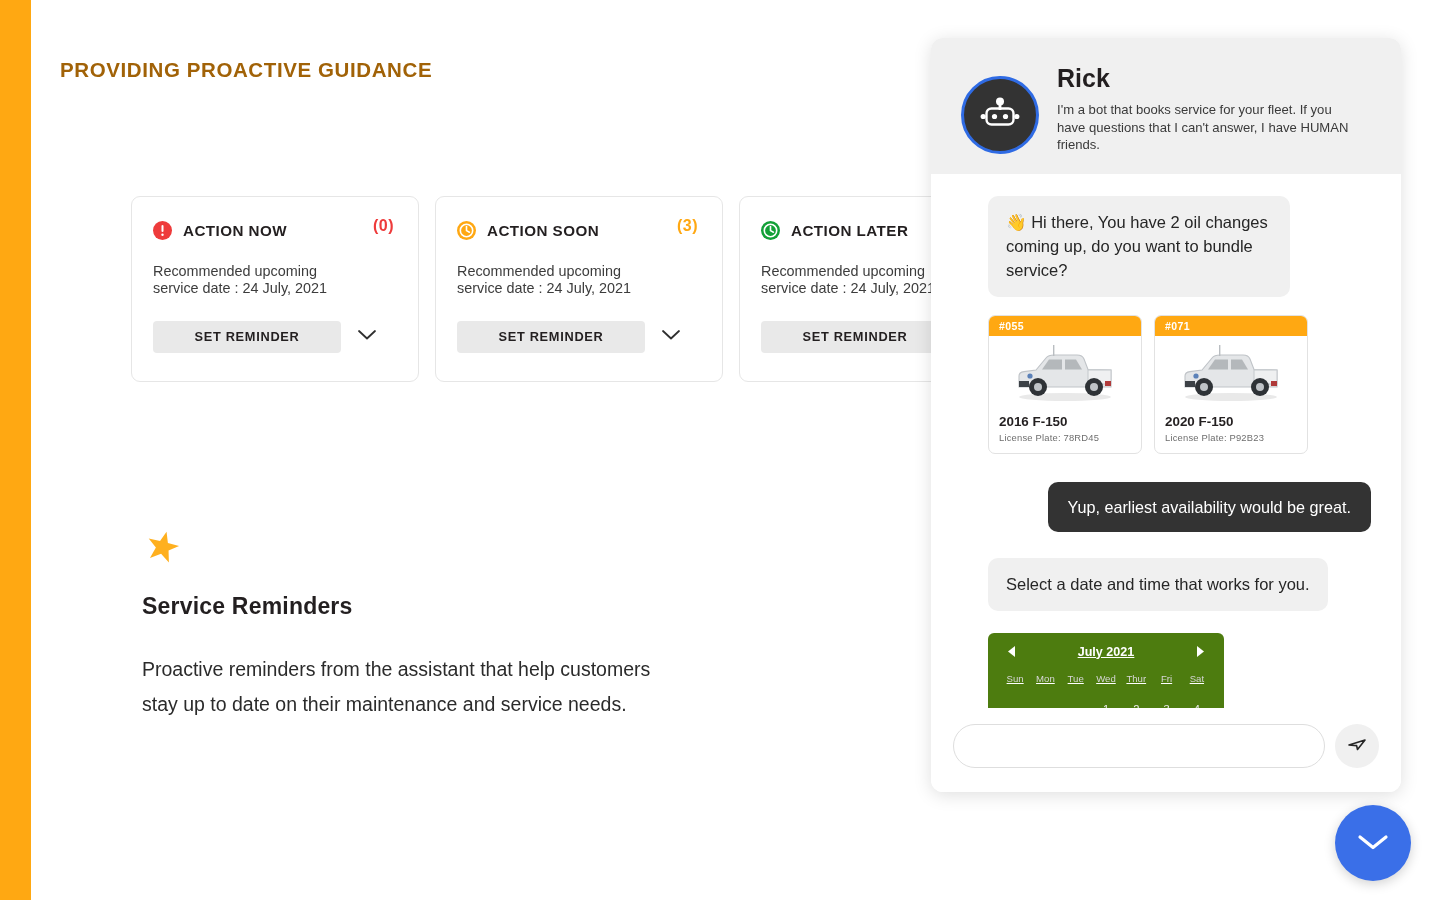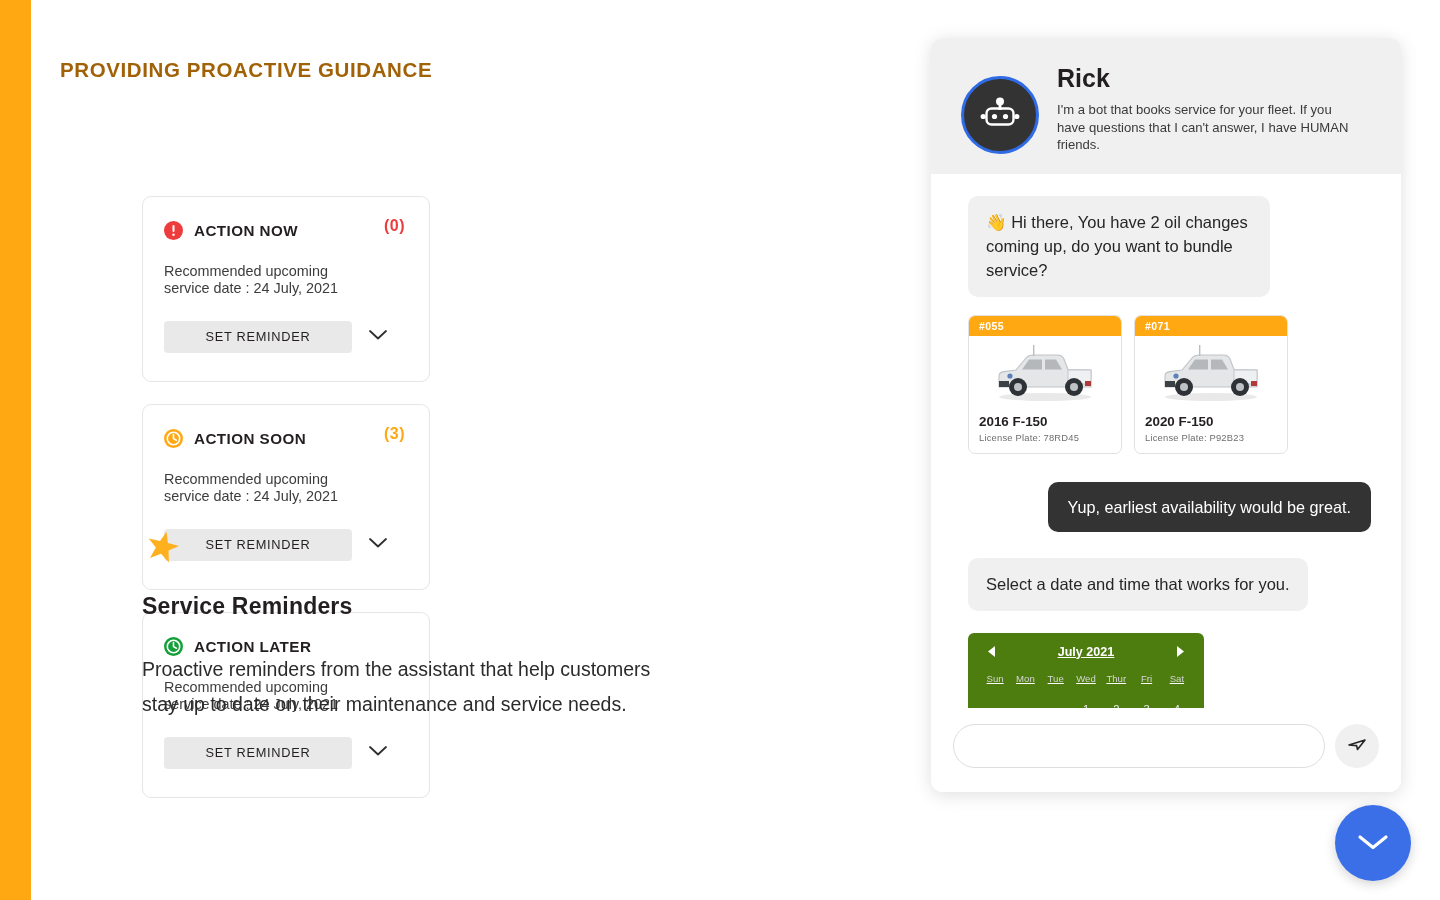--- a/index.html
+++ b/index.html
@@ -18,21 +18,21 @@
   }
 
   
   .page-title {
     position: absolute; left: 60px; top: 58px;
     font-size: 20.5px; font-weight: bold; letter-spacing: .6px;
     color: #a16207;
   }
 
   
-  .cards { position: absolute; left: 142px; top: 196px; display: flex; gap: 22px; flex-direction: column; }
+  .cards { position: absolute; left: 131px; top: 196px; display: flex; gap: 16px; }
   .card {
     width: 288px; height: 186px;
     background: #fff; border: 1px solid #E6E6E6; border-radius: 9px;
     padding: 20px 21px 0 21px; position: relative;
   }
   .card-head { display: flex; align-items: center; height: 26px; }
   .status-dot {
     width: 19px; height: 19px; border-radius: 50%;
     display: inline-flex; align-items: center; justify-content: center;
     flex: 0 0 19px; margin-right: 11px;
@@ -46,21 +46,21 @@
     position: absolute; right: 24px; top: 20px;
     font-size: 16px; font-weight: bold; letter-spacing: .5px;
   }
   .card-sub {
     margin-top: 20px; font-size: 14.4px; line-height: 1.2; color: #3C3C3C;
     max-width: 200px;
   }
   .card-actions { position: absolute; left: 21px; bottom: 25px; display: flex; align-items: center; }
   .set-reminder {
     width: 188px; height: 32px; background: #E9E9E9; border: none; border-radius: 4px;
-    font-family: inherit; font-size: 12.8px; font-weight: normal; letter-spacing: .7px;
+    font-family: inherit; font-size: 12.8px; font-weight: bold; letter-spacing: .7px;
     color: #231F20; cursor: pointer;
   }
   .chev-btn {
     width: 52px; height: 39px; background: transparent; border: none; cursor: pointer;
     display: flex; align-items: center; justify-content: center;
   }
 
   
   .feature { position: absolute; left: 142px; top: 525px; width: 540px; }
   .star-icon { display: block; margin-bottom: 22px; }
@@ -83,21 +83,21 @@
   }
   .avatar {
     width: 78px; height: 78px; border-radius: 50%; flex: 0 0 78px;
     background: #333333; border: 3px solid #2F6BE4;
     display: flex; align-items: center; justify-content: center; margin-top: 1px;
   }
   .bot-name { font-size: 25px; font-weight: bold; color: #231F20; line-height: 1; margin-top: 6px;}
   .bot-desc { margin-top: 10px; font-size: 13.1px; line-height: 17.5px; color: #3A3A3A; max-width: 305px; }
 
   .chat-body {
-    flex: 1 1 auto; padding: 22px 30px 0 37px; position: relative; overflow: hidden;
+    flex: 1 1 auto; padding: 22px 30px 0 37px; position: relative; overflow: hidden; margin-left: 20px;
   }
 
   .bubble-bot {
     background: #F0F0F0; border-radius: 10px; padding: 14px 18px 15px 18px;
     font-size: 16.5px; line-height: 24px; color: #262626; max-width: 302px;
   }
   .bubble-user {
     background: #333333; border-radius: 10px; padding: 14px 20px;
     font-size: 16.2px; line-height: 22px; color: #ffffff;
     margin-left: auto; width: max-content; max-width: 360px;

